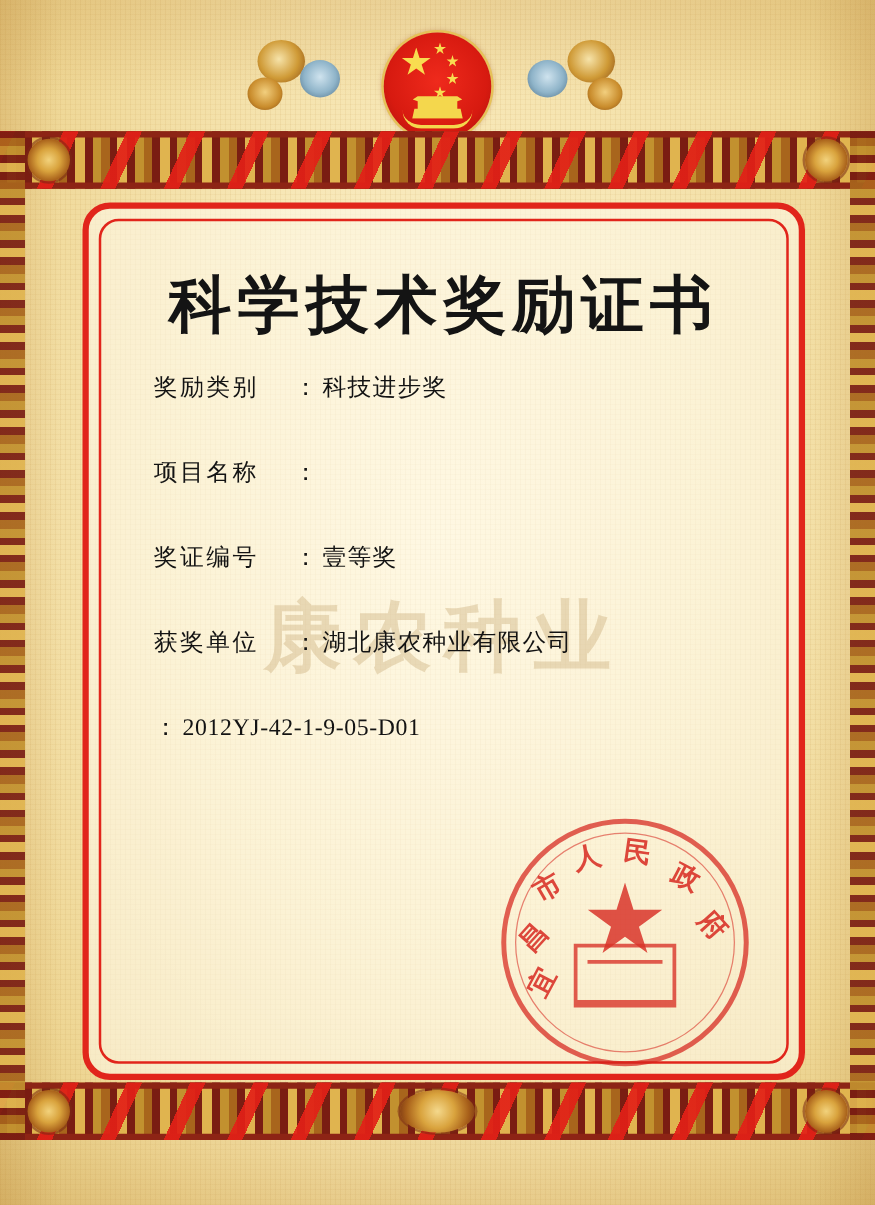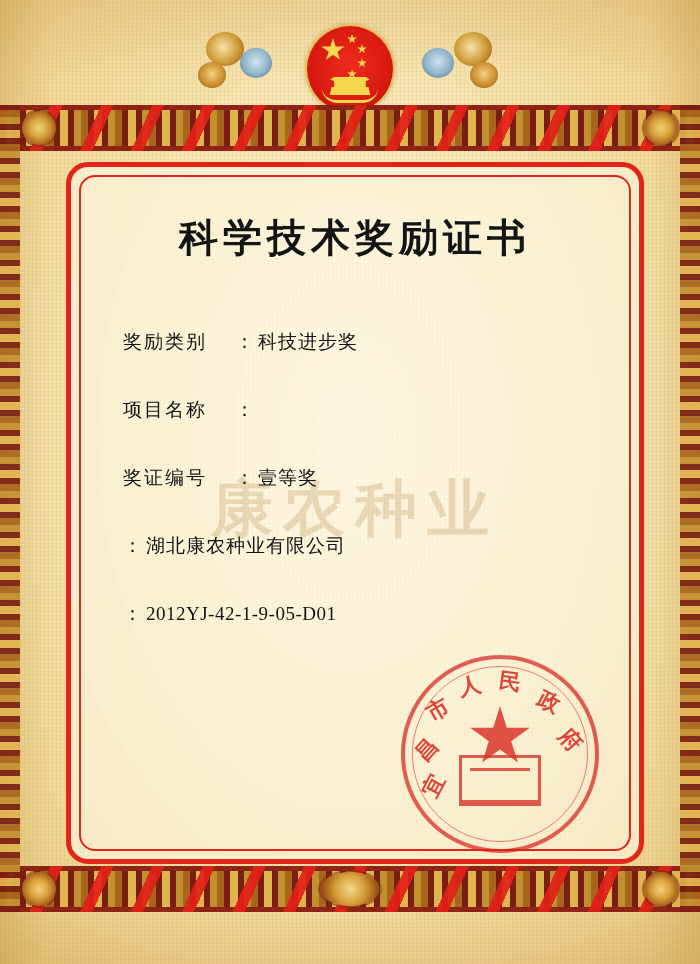--- a/index.html
+++ b/index.html
@@ -176,33 +176,32 @@
     font-weight: bold;
     pointer-events: none;
   }
 
   
   .cert-title {
     position: absolute;
     left: 0; right: 0;
     top: 44px;
     text-align: center;
-    font-size: 39px;
+    font-size: 50px;
     letter-spacing: 5px;
     color: #141414;
     font-weight: bold;
     font-family: "DejaVu Serif", serif;
   }
 
   .fields {
     position: absolute;
     left: 52px;
     top: 130px;
     width: 460px;
-    margin-top: 32px;
   }
   .field-row {
     display: flex;
     align-items: baseline;
     margin-bottom: 42px;
     font-size: 19px;
     color: #131313;
   }
   .field-label {
     width: 112px;
@@ -363,20 +362,21 @@
         <span class="field-colon">：</span>
       </div>
 
       <div class="field-row">
         <span class="field-label">奖证编号</span>
         <span class="field-colon">：</span>
         <span class="field-value">壹等奖</span>
       </div>
 
       <div class="field-row">
+        <span class="field-label">获奖单位</span>
         <span class="field-colon">：</span>
         <span class="field-value">湖北康农种业有限公司</span>
       </div>
 
       <div class="field-row">
         <span class="field-colon">：</span>
         <span class="field-value code">2012YJ-42-1-9-05-D01</span>
       </div>
 
     </div>

